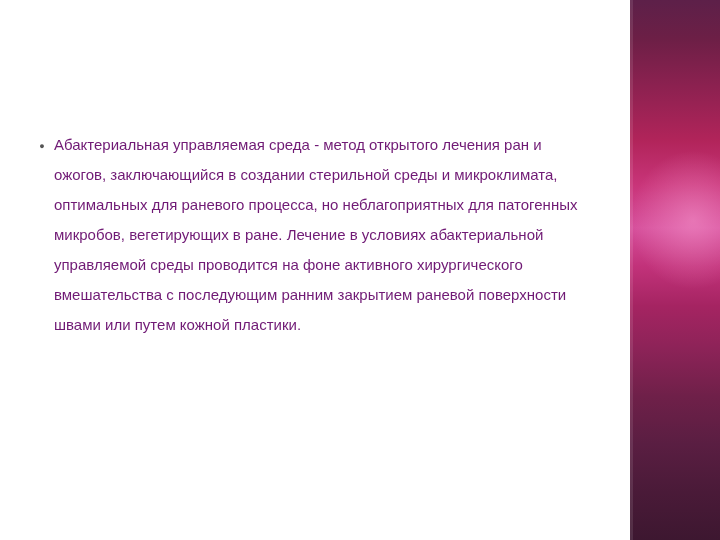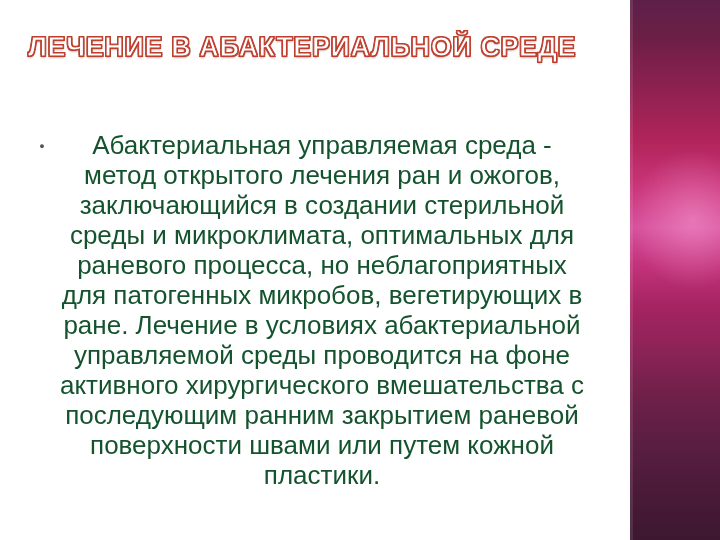--- a/index.html
+++ b/index.html
@@ -98,37 +98,36 @@
     line-height: 13px;
     text-align: center;
   }
   .bullet::before {
     content: "\25CF";
     font-size: 9px;
     color: #555555;
   }
   .paragraph {
     flex: 1 1 auto;
-    font-size: 26px;
+    font-size: 15px;
     line-height: 30px;
-    color: #14532d;
-    text-align: center;
+    color: #701a75;
+    text-align: left;
     white-space: pre-wrap;
   }
 </style>
 </head>
 <body>
 
 <div class="slide">
 
   <div class="right-band">
     <div class="band-inner-line"></div>
     <div class="band-highlight"></div>
   </div>
 
-  <div class="title">Лечение в абактериальной среде</div>
 
   <div class="body-block">
     <div class="bullet"></div>
     <div class="paragraph">Абактериальная управляемая среда - метод открытого лечения ран и ожогов, заключающийся в создании стерильной среды и микроклимата, оптимальных для раневого процесса, но неблагоприятных для патогенных микробов, вегетирующих в ране. Лечение в условиях абактериальной управляемой среды проводится на фоне активного хирургического вмешательства с последующим ранним закрытием раневой поверхности швами или путем кожной пластики.</div>
   </div>
 
 </div>
 
 </body></html>

